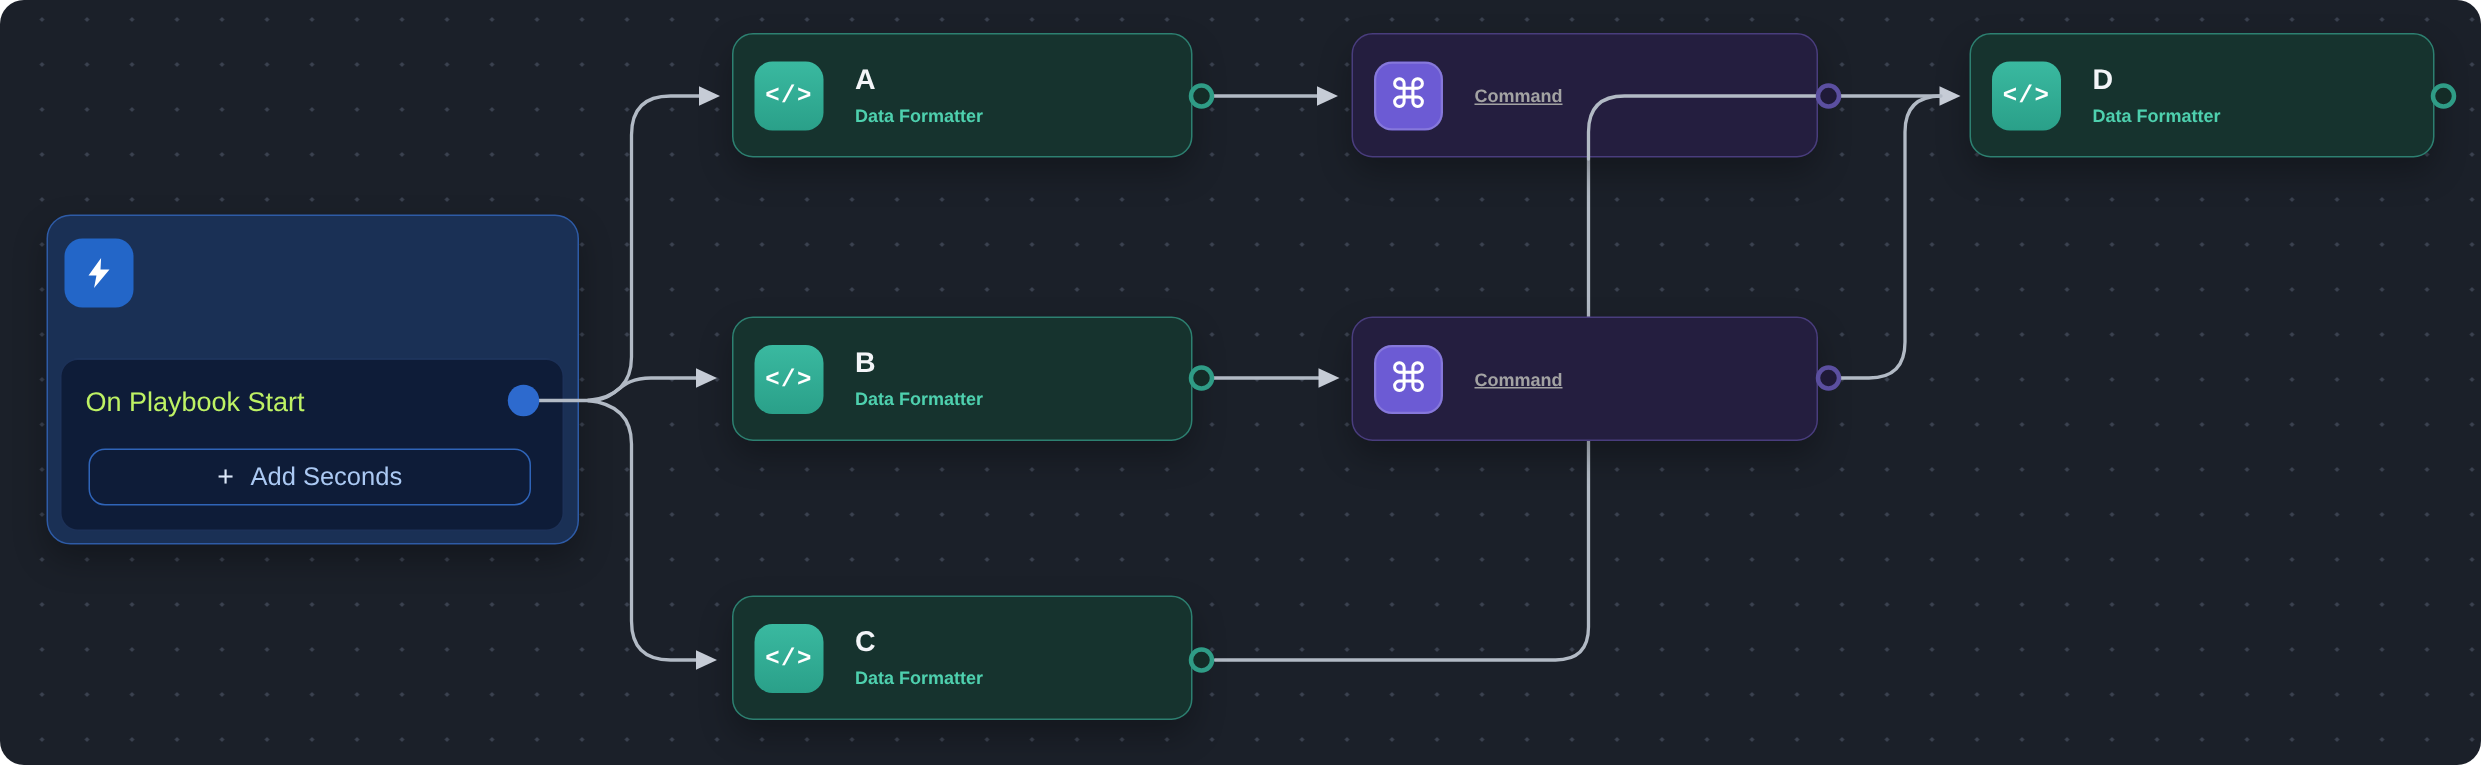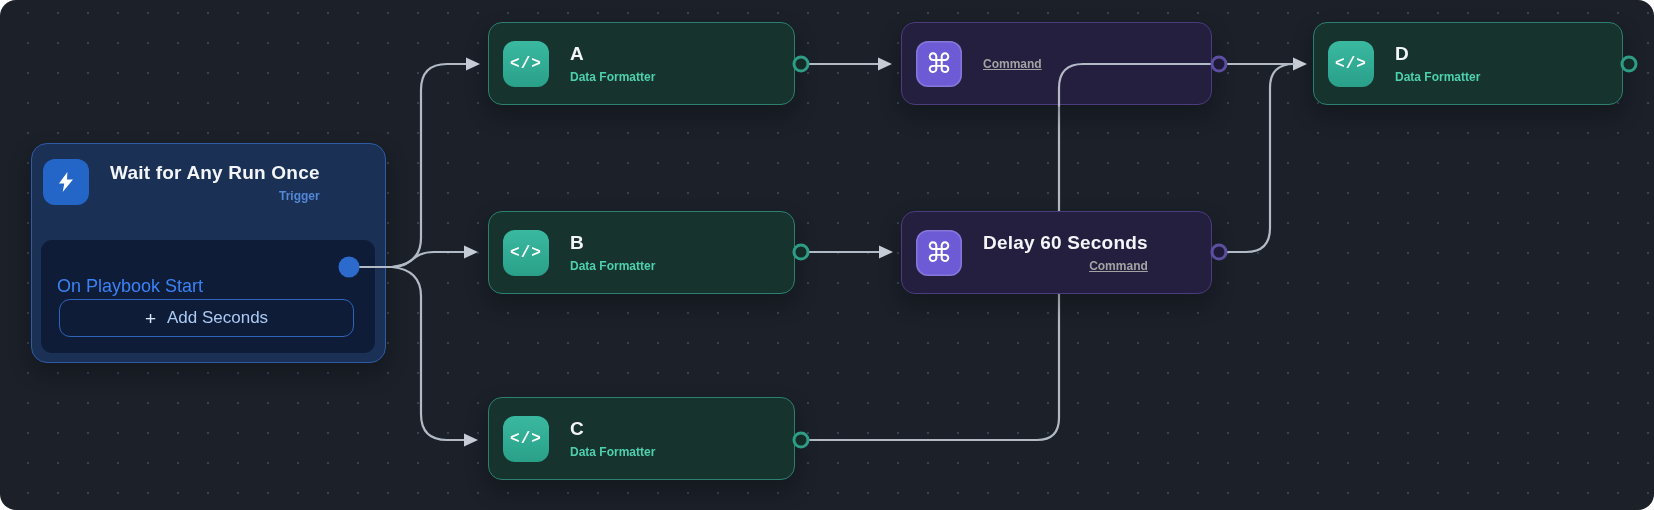--- a/index.html
+++ b/index.html
@@ -44,22 +44,22 @@
   .sub-purple{color:#a3a3a3;text-decoration:underline;}
 
   #node-trigger{position:absolute;left:31px;top:143px;width:355px;height:220px;
     box-sizing:border-box;background:#1a3055;border:1.5px solid #2e5ba6;border-radius:16px;
     box-shadow:0 10px 22px rgba(0,0,0,0.28);}
   .trigger-header{display:flex;align-items:center;gap:21px;padding:15px 14px 0 11px;}
   .icon-bolt{background:#2366c8;}
   .sub-blue{color:#5286d6;}
   .trigger-inner{position:absolute;left:8px;right:9px;top:95px;height:115px;
     background:#0e1c38;border:1px solid rgba(72,112,182,0.25);border-radius:12px;box-sizing:border-box;}
-  .trigger-row{height:57px;display:flex;align-items:flex-end;padding:0 16px;
-    font-size:18px;color:#3b82f6;}
+  .trigger-row{height:57px;display:flex;align-items:center;padding:0 16px;
+    font-size:18px;color:#bef264;}
   .add-btn{position:absolute;left:18px;right:21px;top:59px;height:38px;box-sizing:border-box;
     background:transparent;border:1.5px solid #2f64b8;border-radius:11px;
     display:flex;align-items:center;justify-content:center;gap:11px;
     color:#abc9f3;font-size:17px;font-family:"Liberation Sans",sans-serif;cursor:pointer;}
   .plus-glyph{color:#dbe7f8;font-size:19px;font-weight:400;line-height:1;}
 </style>
 </head>
 <body>
 
 <div id="canvas">
@@ -67,24 +67,20 @@
   <svg class="edge-layer" viewBox="0 0 1654 510">
     <path class="edge" d="M 810 440 H 1037 Q 1059 440 1059 418 V 106"></path>
   </svg>
 
   <div id="node-trigger" class="trigger">
     <div class="trigger-header">
       <div class="node-icon icon-bolt">
         <svg width="24" height="24" viewBox="0 0 24 24">
           <path fill="#ffffff" d="M13.4 2 L5 13.6 L10.3 13.6 L8.7 22 L19 9.6 L13 9.6 Z"></path>
         </svg>
-      </div>
-      <div class="node-text">
-        <span class="node-title">Wait for Any Run Once</span>
-        <span class="node-sub sub-blue">Trigger</span>
       </div>
     </div>
     <div class="trigger-inner">
       <div class="trigger-row">
         <span>On Playbook Start</span>
       </div>
       <button class="add-btn">
         <span class="plus-glyph">+</span>
         <span>Add Seconds</span>
       </button>
@@ -128,21 +124,20 @@
       <span class="node-title">B</span>
       <span class="node-sub sub-teal">Data Formatter</span>
     </div>
   </div>
 
   <div id="node-delay60" class="node purple">
     <div class="node-icon icon-cmd">
       <span class="cmd-glyph">⌘</span>
     </div>
     <div class="node-text">
-      <span class="node-title">Delay 60 Seconds</span>
       <span class="node-sub sub-purple">Command</span>
     </div>
   </div>
 
   <div id="node-c" class="node teal">
     <div class="node-icon icon-code">
       <span class="code-glyph">&lt;/&gt;</span>
     </div>
     <div class="node-text">
       <span class="node-title">C</span>

